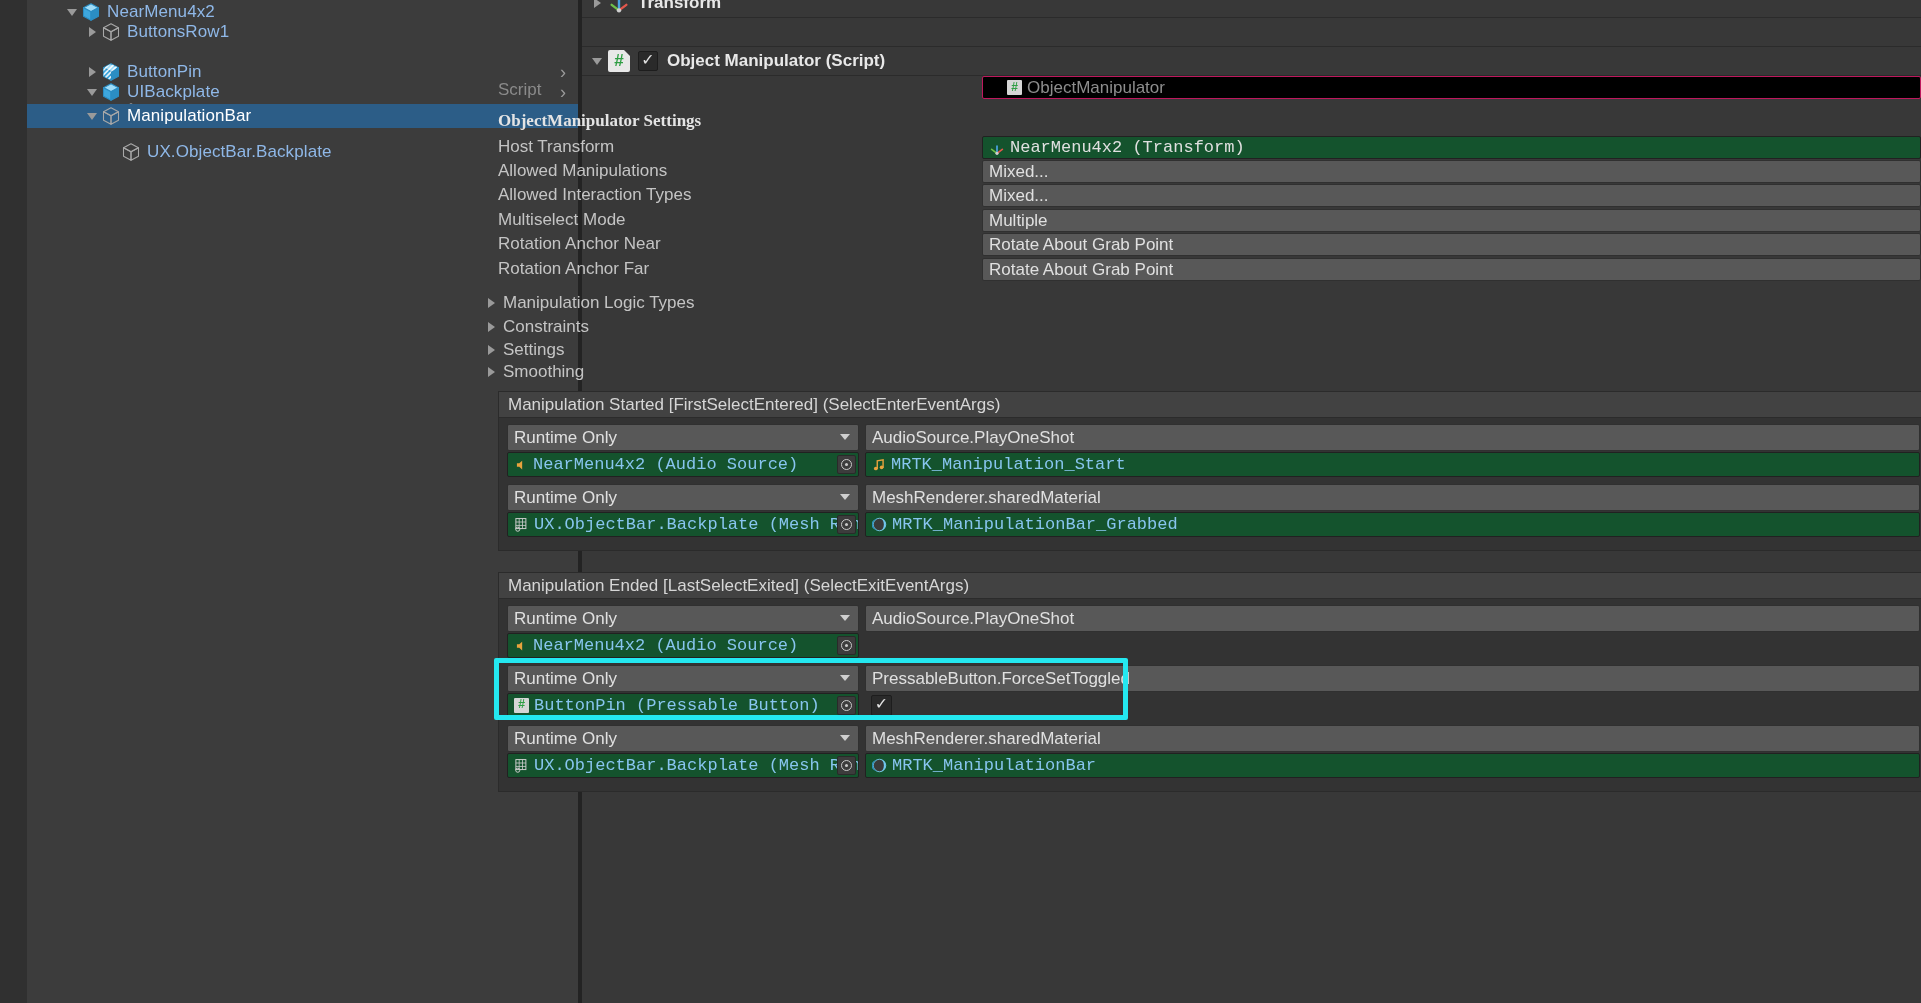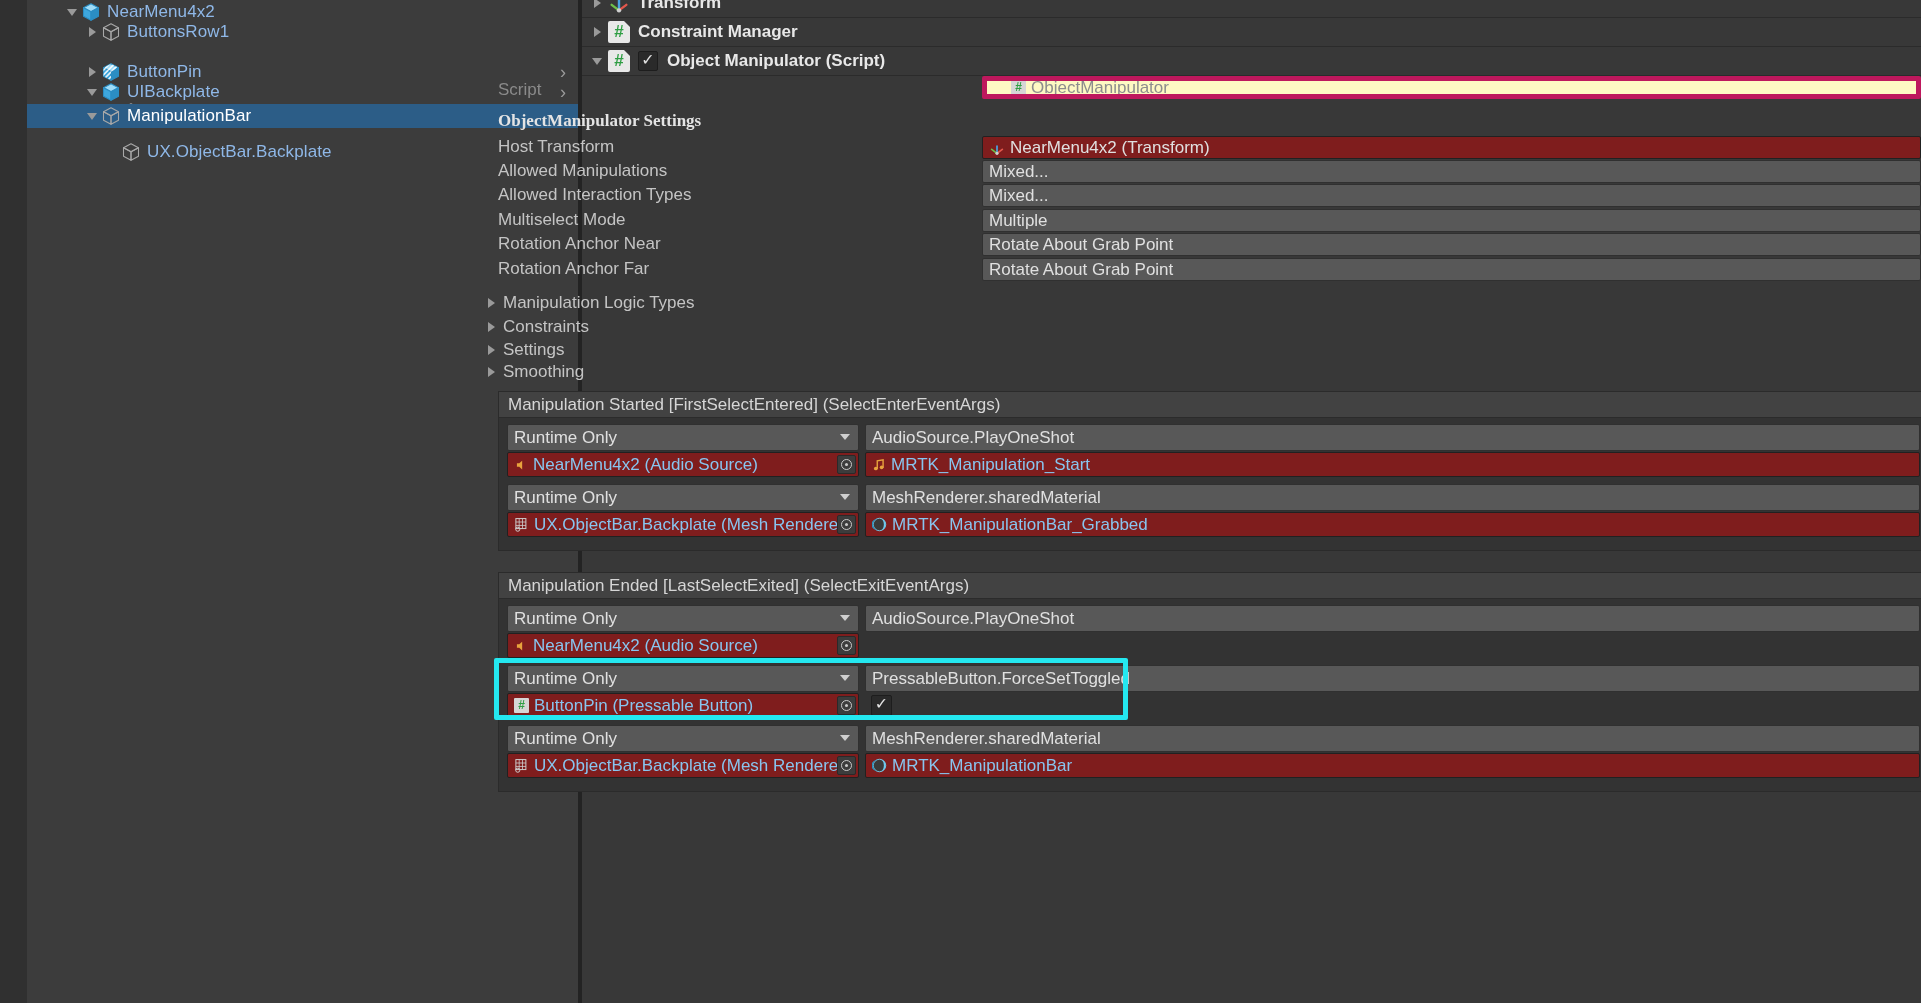--- a/index.html
+++ b/index.html
@@ -112,23 +112,23 @@
 
   
   .field {
     position: absolute; height: 23px;
     display: flex; align-items: center;
     font-size: 17px; color: #e0e0e0;
     padding-left: 6px;
     border-radius: 2px;
     white-space: nowrap; overflow: hidden;
   }
-  .field.objfield { background: #7f1d1d; border: 1px solid #212121; }
+  .field.objfield { background: #14532d; border: 1px solid #212121; font-family: Liberation Mono, monospace; }
   .field.popup   { background: #585858; border: 1px solid #303030; }
-  .field.readonly { background: #fef9c3; border: 5px solid #be185d; color: #8d8d8d; padding-left: 24px; }
+  .field.readonly { background: #000000; border: 1px solid #be185d; color: #8d8d8d; padding-left: 24px; }
 
   
   .mi { flex: 0 0 auto; margin-right: 5px; display: inline-block; }
   .mi-script {
     width: 15px; height: 15px; background: #d6d6d6; border-radius: 1px;
     position: relative;
   }
   .mi-script::after {
     content: "#"; position: absolute; inset: 0; text-align: center;
     line-height: 15px; font-size: 12px; font-weight: bold; color: #2f9e44;
@@ -340,31 +340,20 @@
               <path d="M12 20 L12 9" stroke="#4aa3e0" stroke-width="2.6" stroke-linecap="round"></path>
               <path d="M12 20 L4 14" stroke="#6fc04a" stroke-width="2.6" stroke-linecap="round"></path>
               <path d="M12 20 L20 14" stroke="#e2574c" stroke-width="2.6" stroke-linecap="round"></path>
               <circle cx="12" cy="20" r="2.4" fill="#cfcfcf"></circle>
             </svg>
           </span>
           <span class="comp-title">Transform</span>
         </div>
       </div>
       <div class="insp-sep" style="top:17px"></div>
-      <div class="insp-row" style="top:18px;height:28px">
-        <div class="comp-header">
-          <div class="foldout">
-            <span class="tri-right"></span>
-          </div>
-          <span class="script-icon">
-            <span class="dogear"></span>
-          </span>
-          <span class="comp-title">Constraint Manager</span>
-        </div>
-      </div>
       <div class="insp-sep" style="top:46px"></div>
       <div class="insp-row" style="top:47px;height:28px">
         <div class="comp-header">
           <div class="foldout">
             <span class="tri-down"></span>
           </div>
           <span class="script-icon">
             <span class="dogear"></span>
           </span>
           <span class="enable-check"></span>

